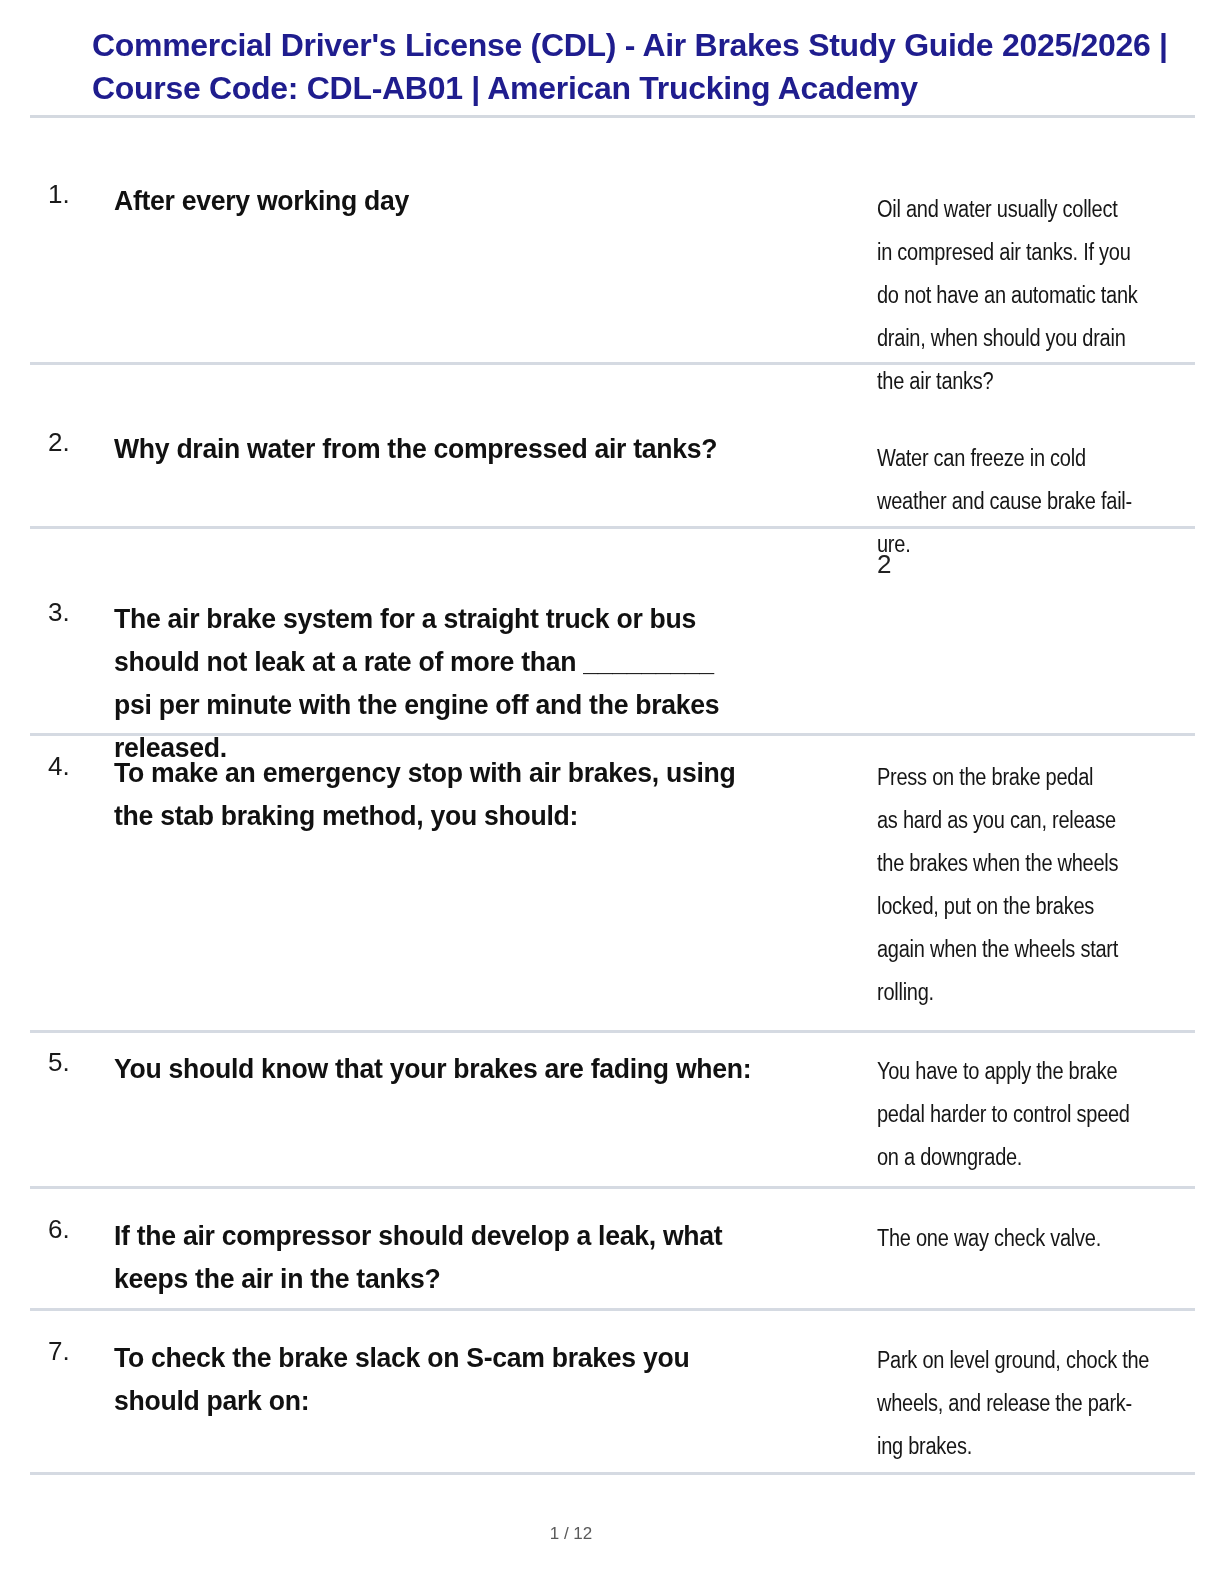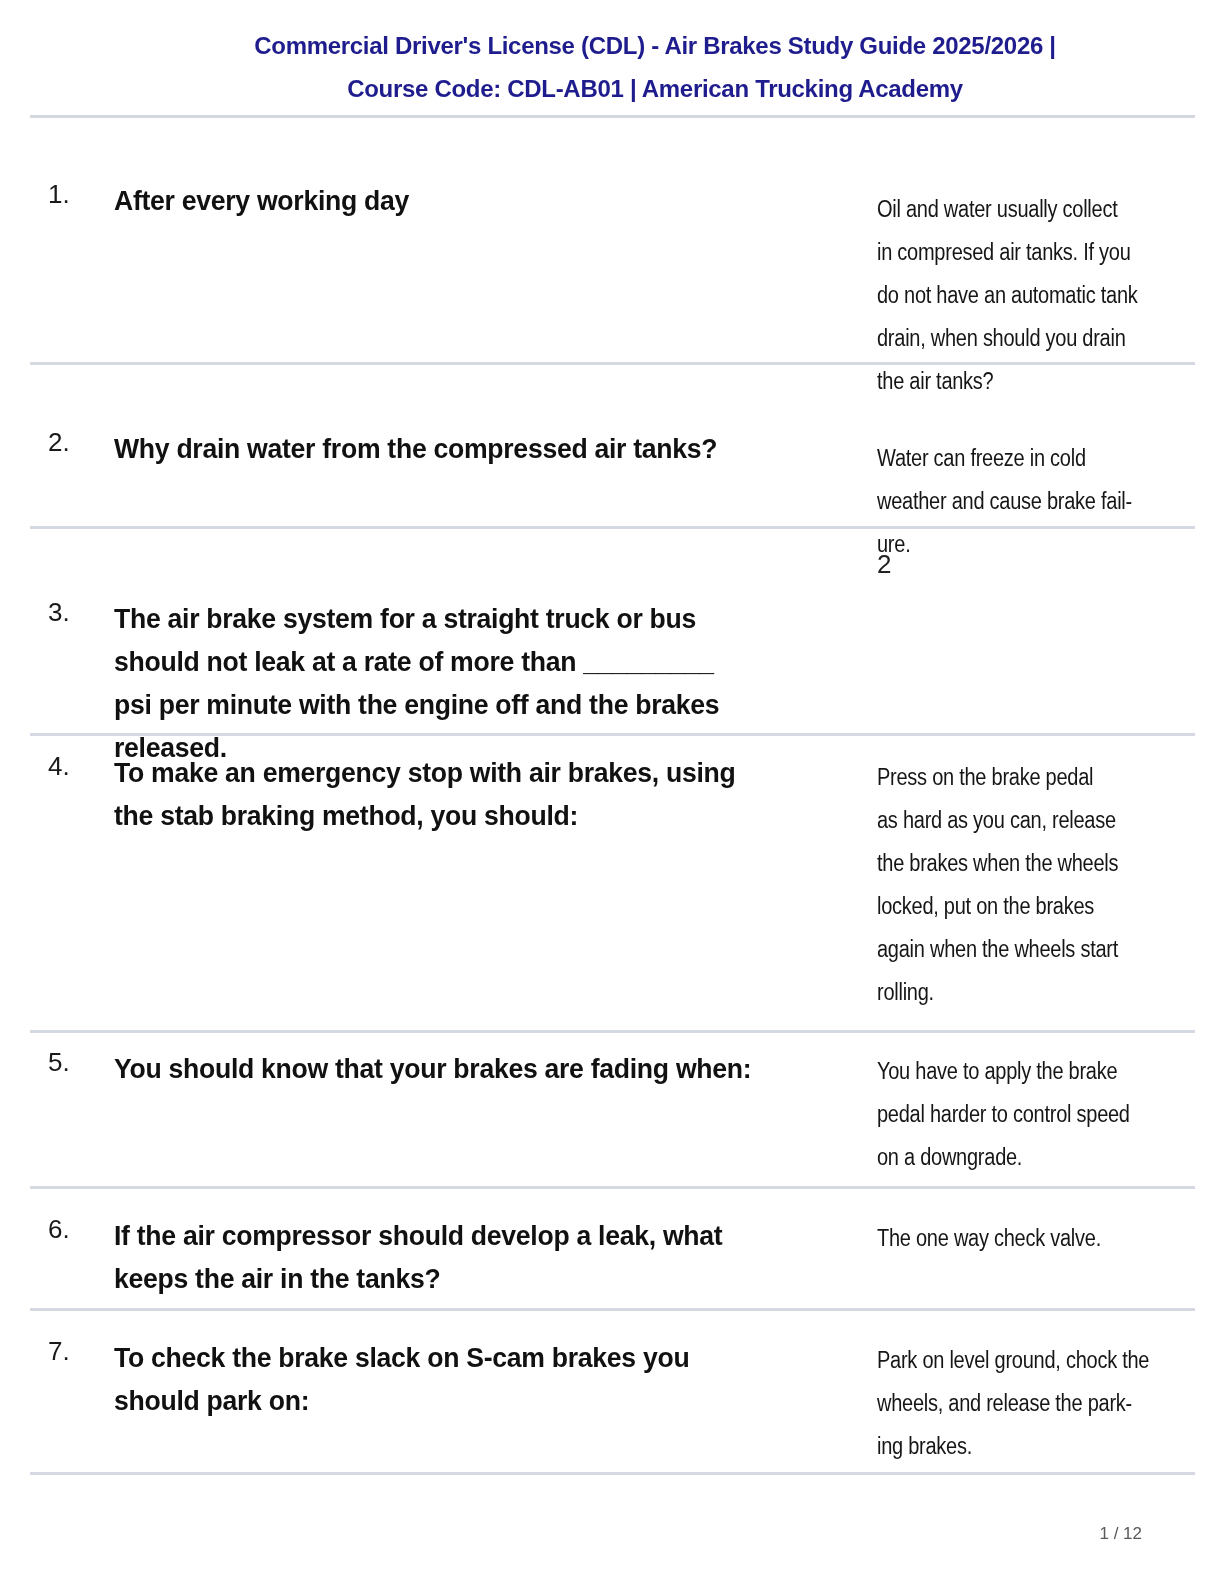--- a/index.html
+++ b/index.html
@@ -6,22 +6,22 @@
   body {
     width: 1224px; height: 1584px;
     background: #ffffff;
     position: relative;
     font-family: "Liberation Sans", sans-serif;
     overflow: hidden;
   }
   .doc-title {
     position: absolute;
     top: 24px; left: 92px; width: 1126px;
-    text-align: center;
-    font-size: 24px; font-weight: 700;
+    text-align: left;
+    font-size: 32px; font-weight: 700;
     line-height: 43px;
     letter-spacing: -0.3px;
     color: #1f1d8e;
     white-space: pre-line;
   }
   .rule {
     position: absolute;
     left: 30px; width: 1165px; height: 3px;
     background: #d5dae2;
     z-index: 0;
@@ -63,21 +63,21 @@
     position: absolute;
     left: 877px; top: 551px;
     font-size: 26px; font-weight: 400;
     line-height: 1;
     color: #222222;
     z-index: 1;
   }
   .page-footer {
     position: absolute;
     top: 1524px; left: 0; width: 1142px;
-    text-align: right;
+    text-align: center;
     font-size: 17px; font-weight: 400;
     color: #5a5a5a;
     z-index: 1;
   }
 </style>
 </head>
 <body>
 
 <div>
 

